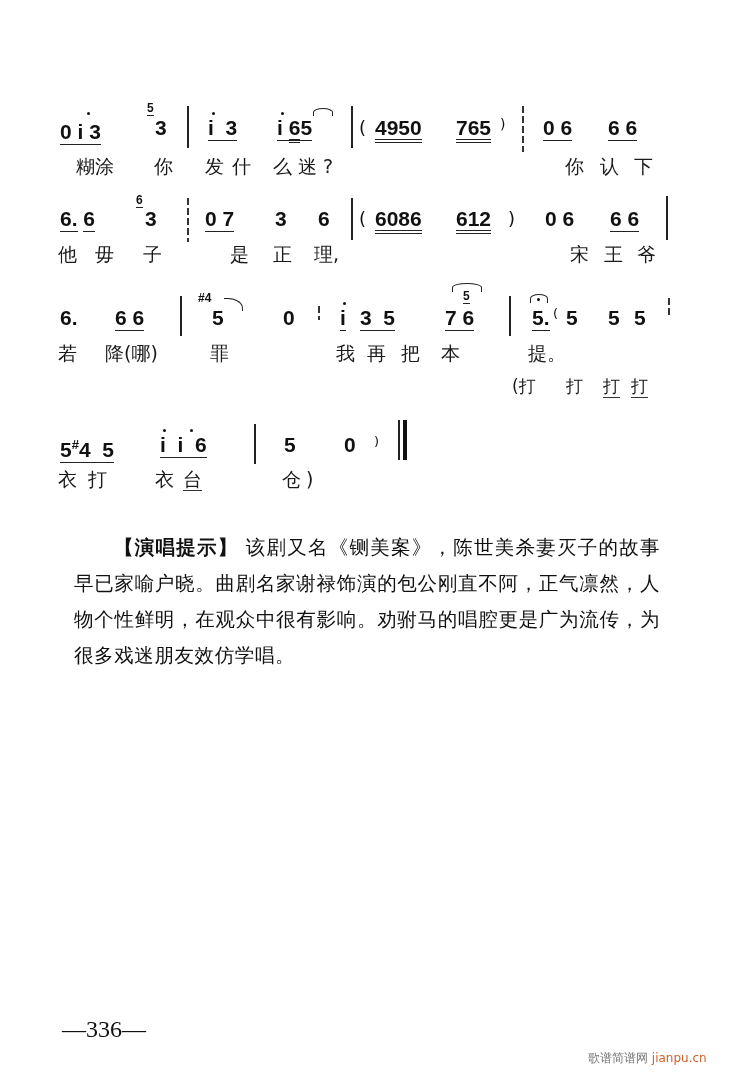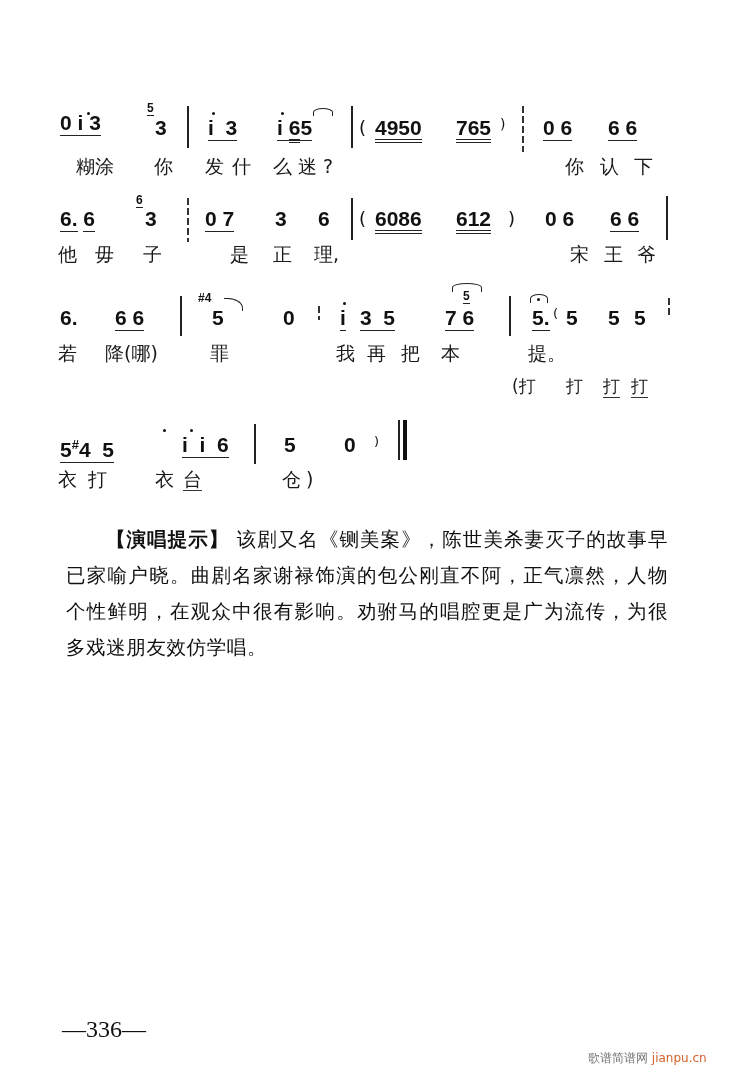--- a/index.html
+++ b/index.html
@@ -15,33 +15,33 @@
   .lyric { position: absolute; font-family: "DejaVu Sans", sans-serif; font-size: 19px;
            line-height: 22px; white-space: pre; color: #1a1a1a; }
   .bar { position: absolute; width: 2px; background: #222; }
   .bar.dash { background: repeating-linear-gradient(to bottom, #333 0 7px, transparent 7px 10px); width: 1.5px; }
   .bar.final { width: 4px; background: #111; }
   .paren { position: absolute; font-family: "DejaVu Sans", sans-serif; font-size: 18px; line-height: 24px; }
   .dot-high { position: absolute; width: 3px; height: 3px; background: #111; border-radius: 50%; }
   .arc { position: absolute; border: 1.5px solid #222; border-bottom: none; border-radius: 50% 50% 0 0; }
   .prose { position: absolute; left: 58px; width: 618px; font-family: "DejaVu Serif", serif;
            font-size: 19.5px; line-height: 36px; letter-spacing: 0.6px; color: #111; }
-  .prose p { margin: 8px; text-indent: 2.05em; text-align: justify; }
+  .prose p { margin: 16px; text-indent: 2.05em; text-align: justify; }
   .hint-label { font-weight: bold; font-family: "DejaVu Sans", sans-serif; }
   .pageno { position: absolute; left: 62px; top: 1016px; font-family: "Liberation Serif", serif;
             font-size: 24px; }
   .watermark { position: absolute; left: 588px; top: 1050px; font-size: 12px;
                font-family: "DejaVu Sans", sans-serif; color: #777; }
   .watermark .wm-url { color: #d0602a; }
 </style>
 </head>
 <body>
 
 <div>
-  <span class="note" style="left:60px;top:111px;"><span class="u1"><span>0</span> <span>i</span> <span>3</span></span></span>
+  <span class="note" style="left:60px;top:120px;"><span class="u1"><span>0</span> <span>i</span> <span>3</span></span></span>
   <span class="dot-high" style="left:87px;top:112px;"></span>
   <span class="grace" style="left:147px;top:102px;"><span class="gu">5</span></span>
   <span class="note" style="left:155px;top:116px;"><span>3</span></span>
   <div class="bar" style="left:187px;top:106px;height:42px;"></div>
 
   <span class="note" style="left:208px;top:116px;"><span class="u1"><span>i</span>  <span>3</span></span></span>
   <span class="dot-high" style="left:212px;top:112px;"></span>
   <span class="note" style="left:277px;top:116px;"><span class="u1"><span>i</span> <span class="u2"><span>6</span></span><span>5</span></span></span>
   <span class="dot-high" style="left:281px;top:112px;"></span>
   <div class="arc" style="left:313px;top:108px;width:18px;height:7px;"></div>
@@ -134,21 +134,21 @@
   <span class="lyric" style="left:528px;top:342px;">提。</span>
 
   <span class="lyric" style="left:512px;top:375px;font-size:17px;">(打</span>
   <span class="lyric" style="left:566px;top:375px;font-size:17px;">打</span>
   <span class="lyric" style="left:603px;top:375px;font-size:17px;border-bottom:1px solid #333;">打</span>
   <span class="lyric" style="left:631px;top:375px;font-size:17px;border-bottom:1px solid #333;">打</span>
 </div>
 
 <div>
   <span class="note" style="left:60px;top:433px;"><span class="u1"><span>5</span><span style="font-size:13px;vertical-align:8px;">#</span><span>4</span>  <span>5</span></span></span>
-  <span class="note" style="left:160px;top:433px;margin-left:22px;"><span class="u1"><span>i</span>  <span>i</span>  <span>6</span></span></span>
+  <span class="note" style="left:160px;top:433px;"><span class="u1"><span>i</span>  <span>i</span>  <span>6</span></span></span>
   <span class="dot-high" style="left:163px;top:429px;"></span>
   <span class="dot-high" style="left:190px;top:429px;"></span>
   <div class="bar" style="left:254px;top:424px;height:40px;"></div>
 
   <span class="note" style="left:284px;top:433px;"><span>5</span></span>
   <span class="note" style="left:344px;top:433px;"><span>0</span></span>
   <span class="paren" style="left:374px;top:430px;font-size:13px;">)</span>
   <div class="bar" style="left:398px;top:420px;height:40px;width:1.5px;"></div>
   <div class="bar final" style="left:403px;top:420px;height:40px;"></div>
 

